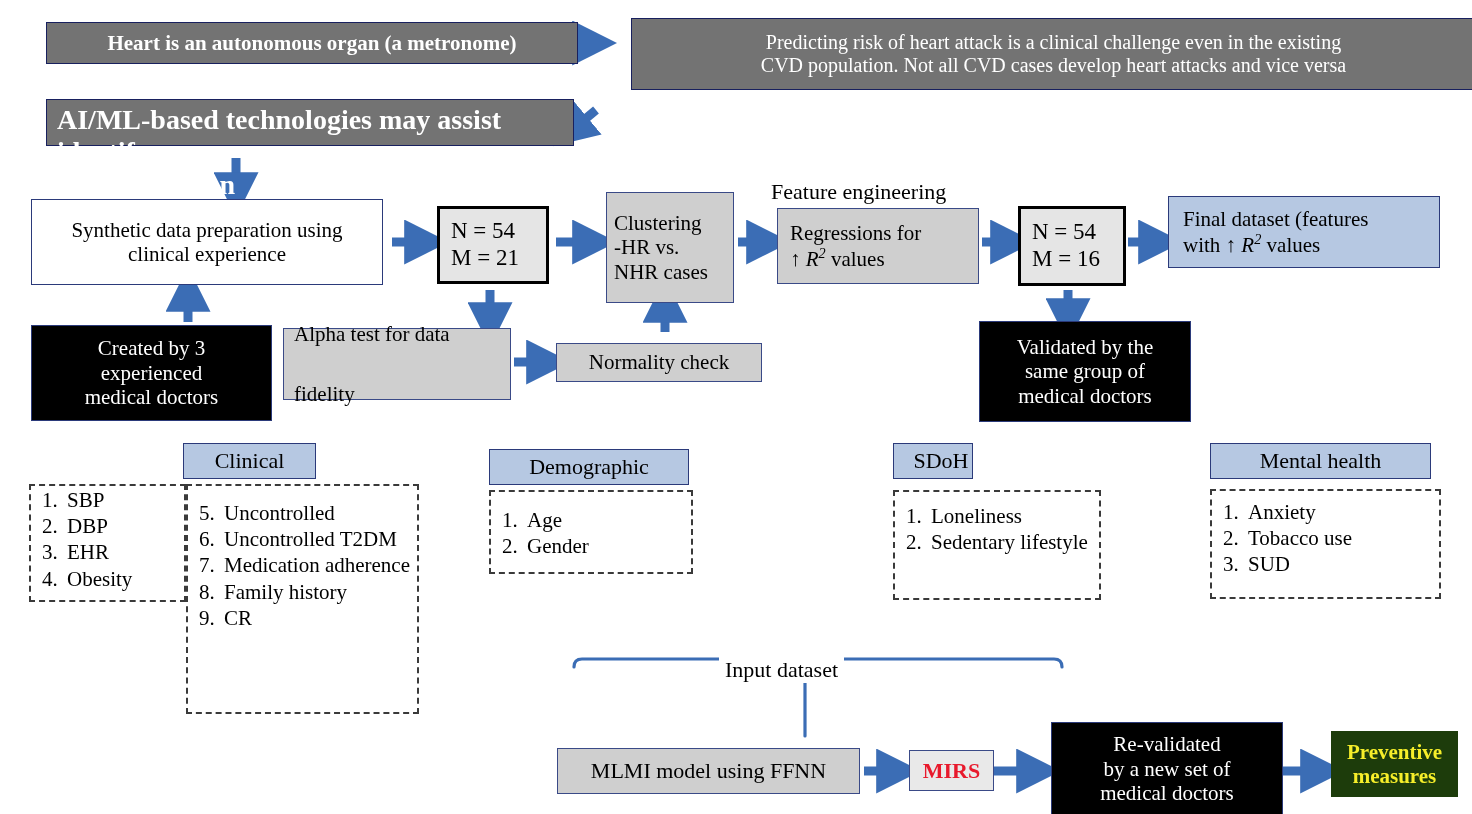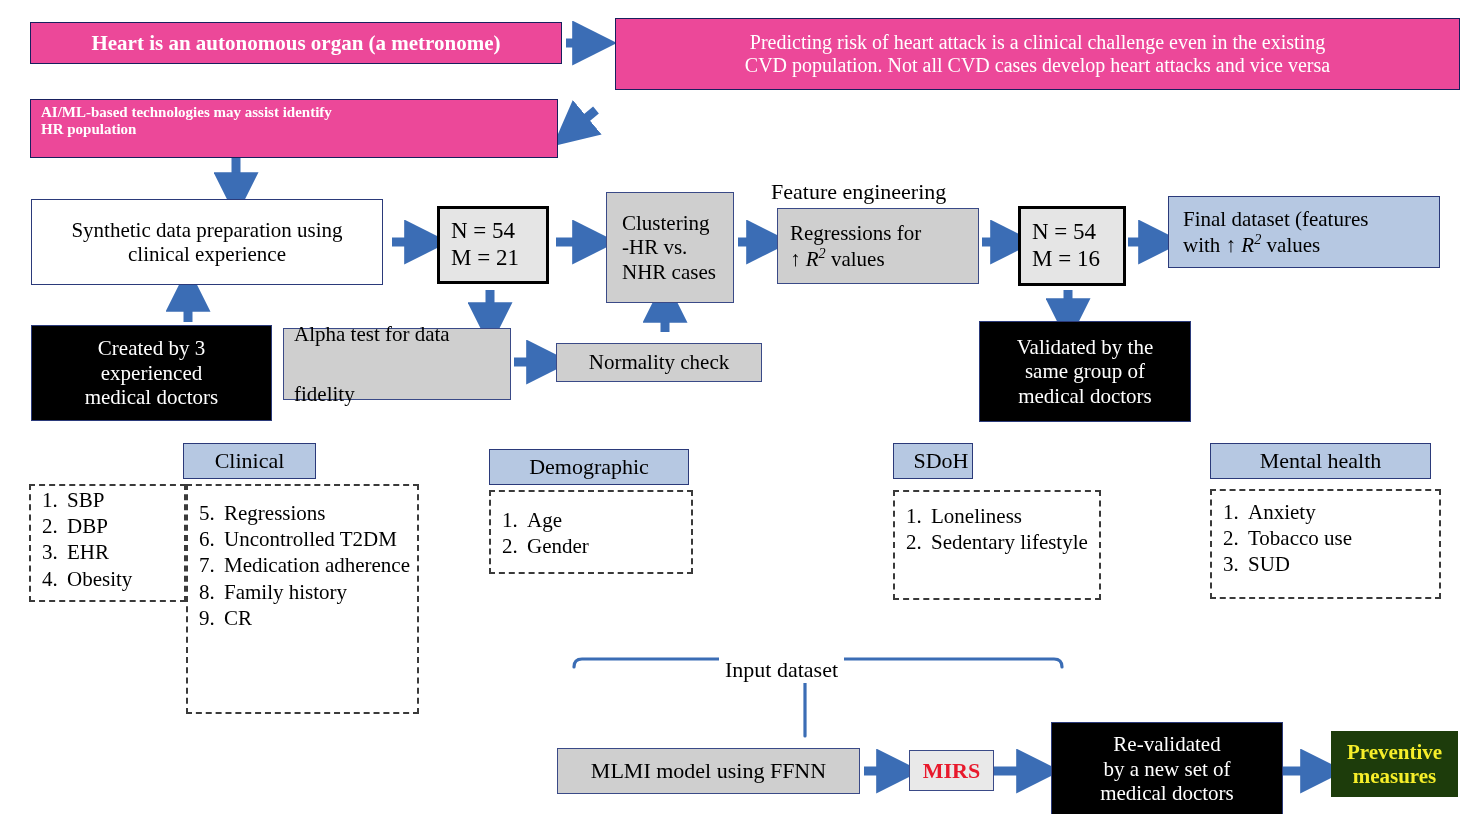--- a/index.html
+++ b/index.html
@@ -22,24 +22,25 @@
     position: absolute;
     box-sizing: border-box;
     display: flex;
     align-items: center;
     justify-content: center;
     text-align: center;
     line-height: 1.16;
   }
   
   .navy {
-    background: #ec4899;
+    background: #737373;
     color: #ffffff;
     font-weight: 700;
     border: 1px solid #18205e;
+    margin-left: 16px;
   }
   .white-blue {
     background: #ffffff;
     color: #000000;
     border: 1.5px solid #2b3a7a;
   }
   .black {
     background: #000000;
     color: #ffffff;
     border: 1.5px solid #2b3a7a;
@@ -164,36 +165,36 @@
 
   <div class="box navy" style="left:30px; top:22px; width:532px; height:42px; font-size:21px;">
     <span>Heart is an autonomous organ (a metronome)</span>
   </div>
 
   <div class="box navy" style="left:615px; top:18px; width:845px; height:72px; font-size:20px; font-weight:400; flex-direction:column;">
     <span>Predicting risk of heart attack is a clinical challenge even in the existing</span>
     <span>CVD population. Not all CVD cases develop heart attacks and vice versa</span>
   </div>
 
-  <div class="box navy" style="left:30px; top:99px; width:528px; height:59px; font-size:15px; align-items:flex-start; justify-content:flex-start; flex-direction:column; padding:4px 10px; text-align:left;">
+  <div class="box navy" style="left:30px; top:99px; width:528px; height:47px; font-size:28px; align-items:flex-start; justify-content:flex-start; flex-direction:column; padding:4px 10px; text-align:left;">
     <span>AI/ML-based technologies may assist identify</span>
     <span>HR population</span>
   </div>
 
   <div class="box white-blue" style="left:31px; top:199px; width:352px; height:86px; font-size:21px; flex-direction:column;">
     <span>Synthetic data preparation using</span>
     <span>clinical experience</span>
   </div>
 
   <div class="box black-thick" style="left:437px; top:206px; width:112px; height:78px; font-size:23px; flex-direction:column; align-items:flex-start; padding-left:11px;">
     <span>N = 54</span>
     <span>M = 21</span>
   </div>
 
-  <div class="box grey" style="left:606px; top:192px; width:128px; height:111px; font-size:21px; flex-direction:column; align-items:flex-start; padding-left:15px;">
+  <div class="box grey" style="left:606px; top:192px; width:128px; height:111px; font-size:21px; flex-direction:column; align-items:flex-start; padding-left:7px;">
     <span>Clustering</span>
     <span>-HR vs.</span>
     <span>NHR cases</span>
   </div>
 
   <div class="plainlabel" style="left:771px; top:179px; font-size:22px;">
     <span>Feature engineering</span>
   </div>
 
   <div class="box grey" style="left:777px; top:208px; width:202px; height:76px; font-size:21px; flex-direction:column; align-items:flex-start; padding-left:12px;">
@@ -258,21 +259,21 @@
       <li>SBP</li>
       <li>DBP</li>
       <li>EHR</li>
       <li>Obesity</li>
     </ol>
   </div>
 
   <div class="dashed" style="left:186px; top:484px; width:233px; height:230px;"></div>
   <div class="listbox" style="left:186px; top:501px; width:233px; font-size:21px;">
     <ol start="5">
-      <li>Regressions</li>
+      <li>Uncontrolled</li>
       <li>Uncontrolled T2DM</li>
       <li>Medication adherence</li>
       <li>Family history</li>
       <li>CR</li>
     </ol>
   </div>
 
   <div class="dashed" style="left:489px; top:490px; width:204px; height:84px;"></div>
   <div class="listbox" style="left:489px; top:508px; width:204px; font-size:21px;">
     <ol start="1">

